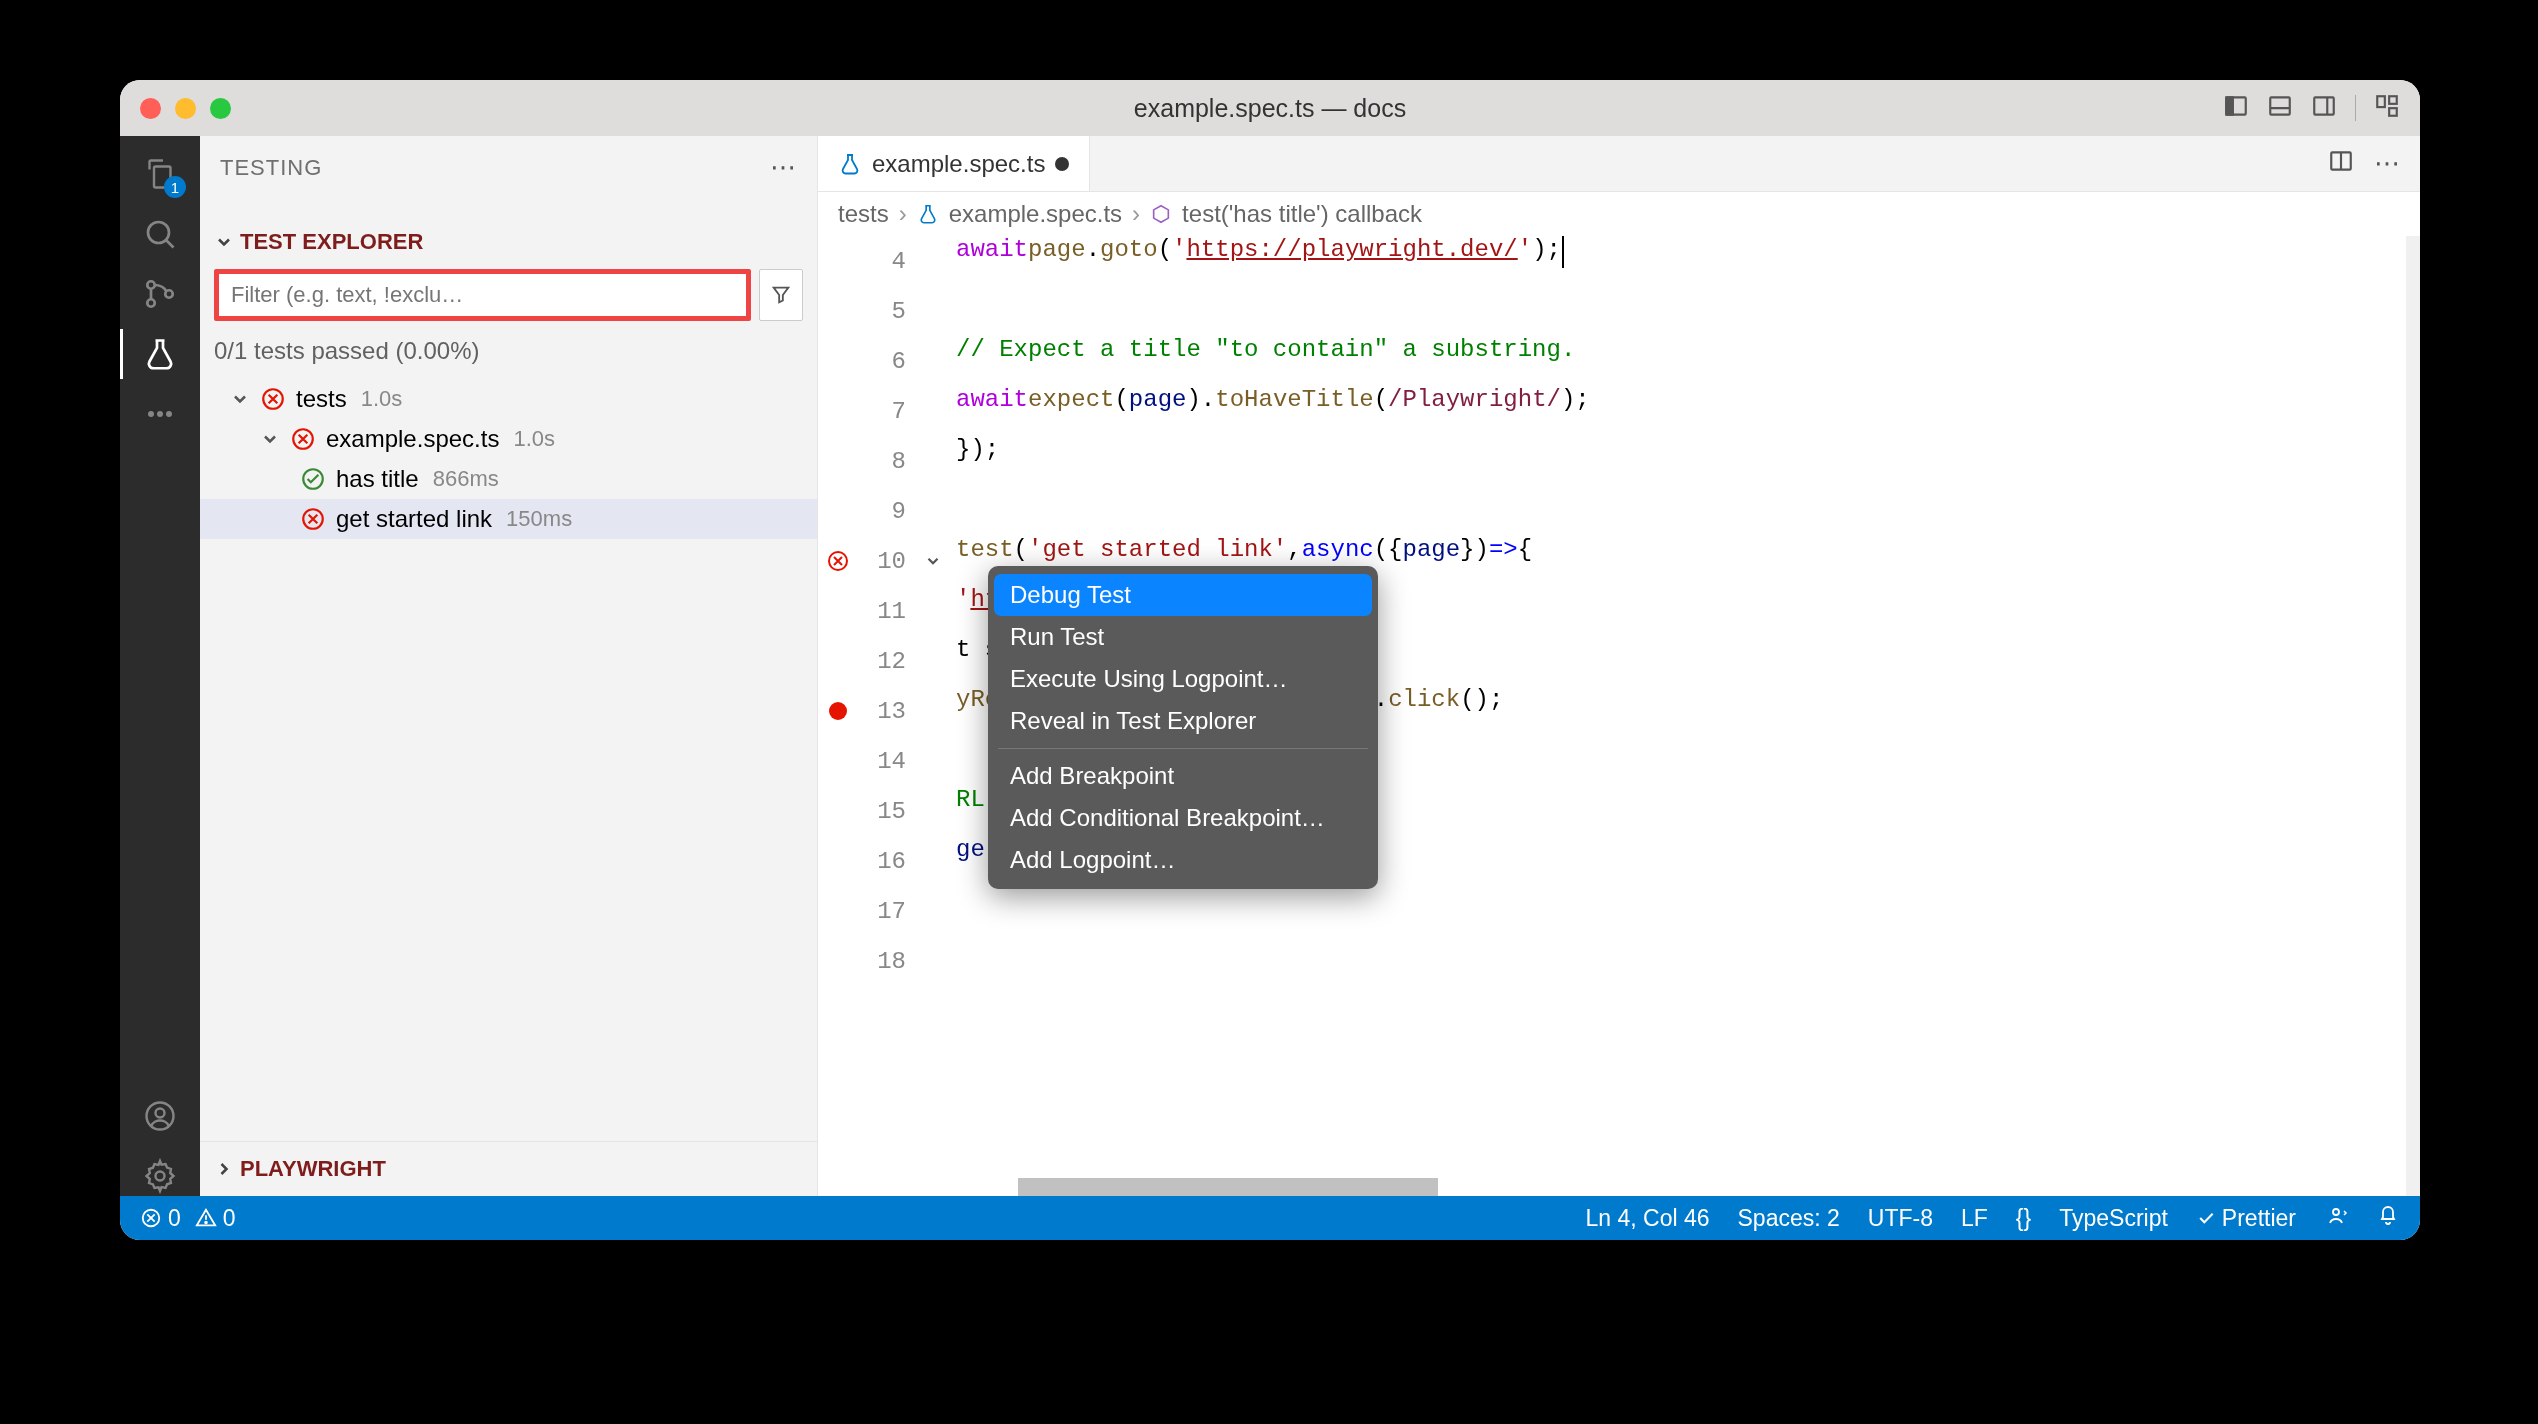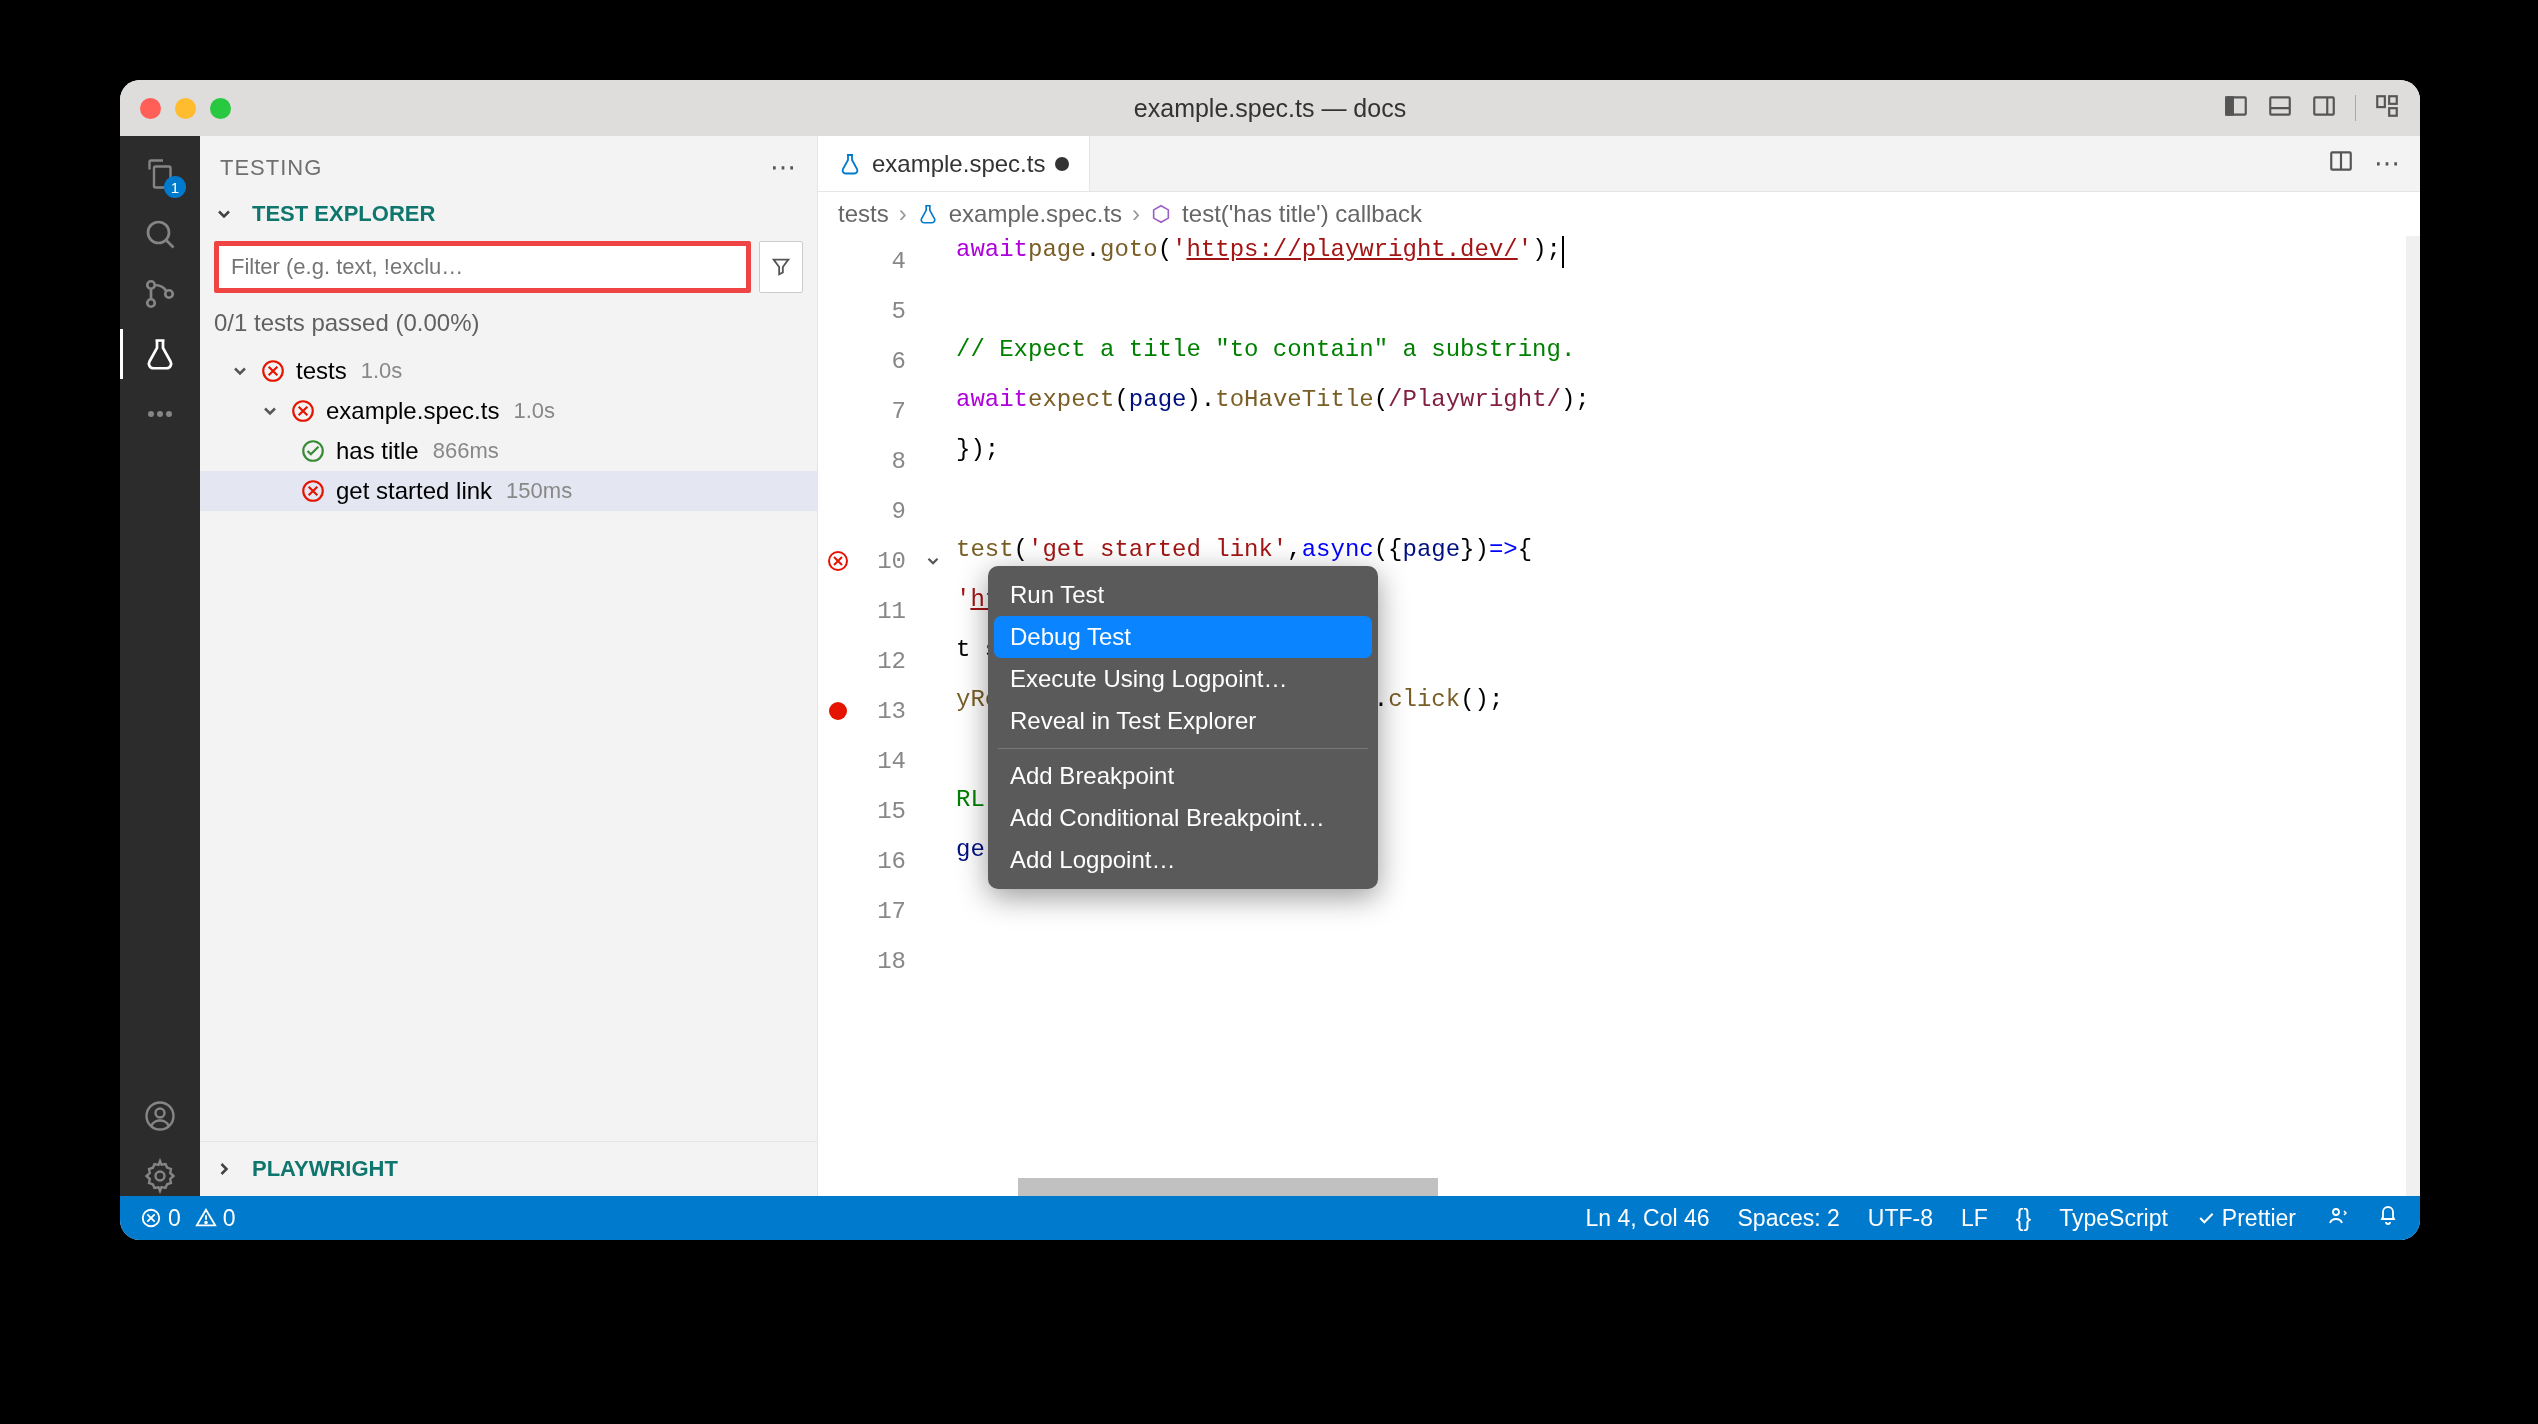--- a/index.html
+++ b/index.html
@@ -78,22 +78,22 @@
     display: flex;
     flex-direction: column;
     border-right: 1px solid #e5e5e5;
   }
   .sidebar-header {
     padding: 16px 20px 10px 20px;
     display:flex; justify-content:space-between; align-items:center;
     color:#6f6f6f; letter-spacing:1px; font-size:22px;
   }
   .section-header {
-    padding: 8px 14px; display:flex; align-items:center; gap:18px;
-    font-weight:700; font-size:22px; color:#0f766e; cursor:pointer;
+    padding: 8px 14px; display:flex; align-items:center; gap:6px;
+    font-weight:700; font-size:22px; color:#7f1d1d; cursor:pointer;margin-top:28px;
   }
   .section-header .chev { width:20px; height:20px; }
   .filter-row { padding: 6px 14px; display:flex; gap:8px; }
   .filter-input {
     flex:1; border:5px solid #ef4444; background:#fff; padding:8px 12px;
     font-size:22px; color:#888; border-radius:2px;
   }
   .filter-btn {
     width:44px; border:1px solid #ccc; background:#fff; display:flex;
     align-items:center; justify-content:center; border-radius:2px;
@@ -530,22 +530,22 @@
               <div class="glyph"></div>
               <div class="lnum">18</div>
               <div class="fold"></div>
               <div class="code"></div>
             </div>
           </div>
 
         <div class="minimap"></div>
         <div class="scrollbar-h"></div>
         <div class="context-menu" id="context-menu">
+            <div class="menu-item hover">Debug Test</div>
             <div class="menu-item">Run Test</div>
-            <div class="menu-item hover">Debug Test</div>
             <div class="menu-item">Execute Using Logpoint…</div>
             <div class="menu-item">Reveal in Test Explorer</div>
             <div class="menu-sep"></div>
             <div class="menu-item">Add Breakpoint</div>
             <div class="menu-item">Add Conditional Breakpoint…</div>
             <div class="menu-item">Add Logpoint…</div>
           </div>
       </div>
     </div>
   </div>

